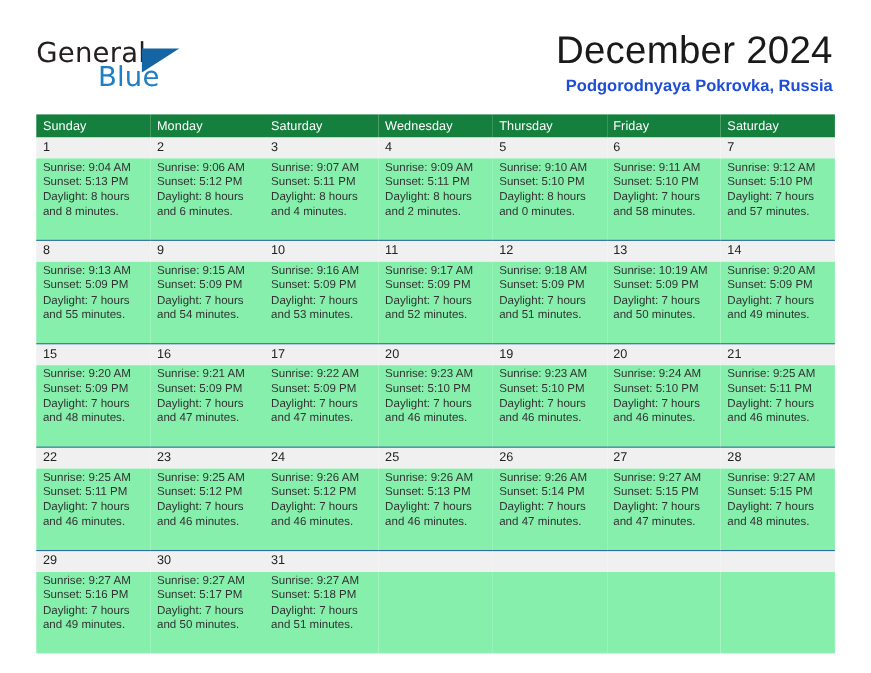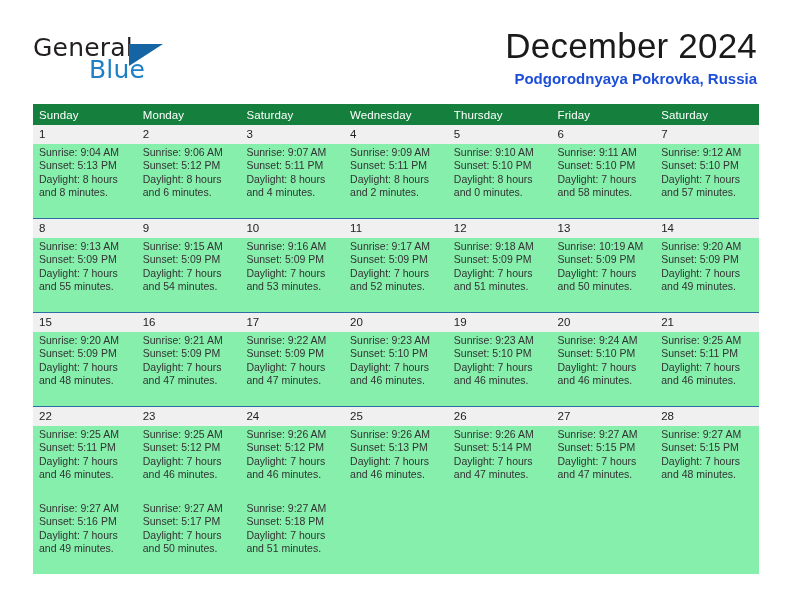--- a/index.html
+++ b/index.html
@@ -401,20 +401,29 @@
             <div class="line">and 47 minutes.</div>
           </td>
           <td>
             <div class="line">Sunrise: 9:27 AM</div>
             <div class="line">Sunset: 5:15 PM</div>
             <div class="line">Daylight: 7 hours</div>
             <div class="line">and 48 minutes.</div>
           </td>
         </tr>
 
+        <tr class="datenum">
+          <td>29</td>
+          <td>30</td>
+          <td>31</td>
+          <td></td>
+          <td></td>
+          <td></td>
+          <td></td>
+        </tr>
         <tr class="details">
           <td>
             <div class="line">Sunrise: 9:27 AM</div>
             <div class="line">Sunset: 5:16 PM</div>
             <div class="line">Daylight: 7 hours</div>
             <div class="line">and 49 minutes.</div>
           </td>
           <td>
             <div class="line">Sunrise: 9:27 AM</div>
             <div class="line">Sunset: 5:17 PM</div>

